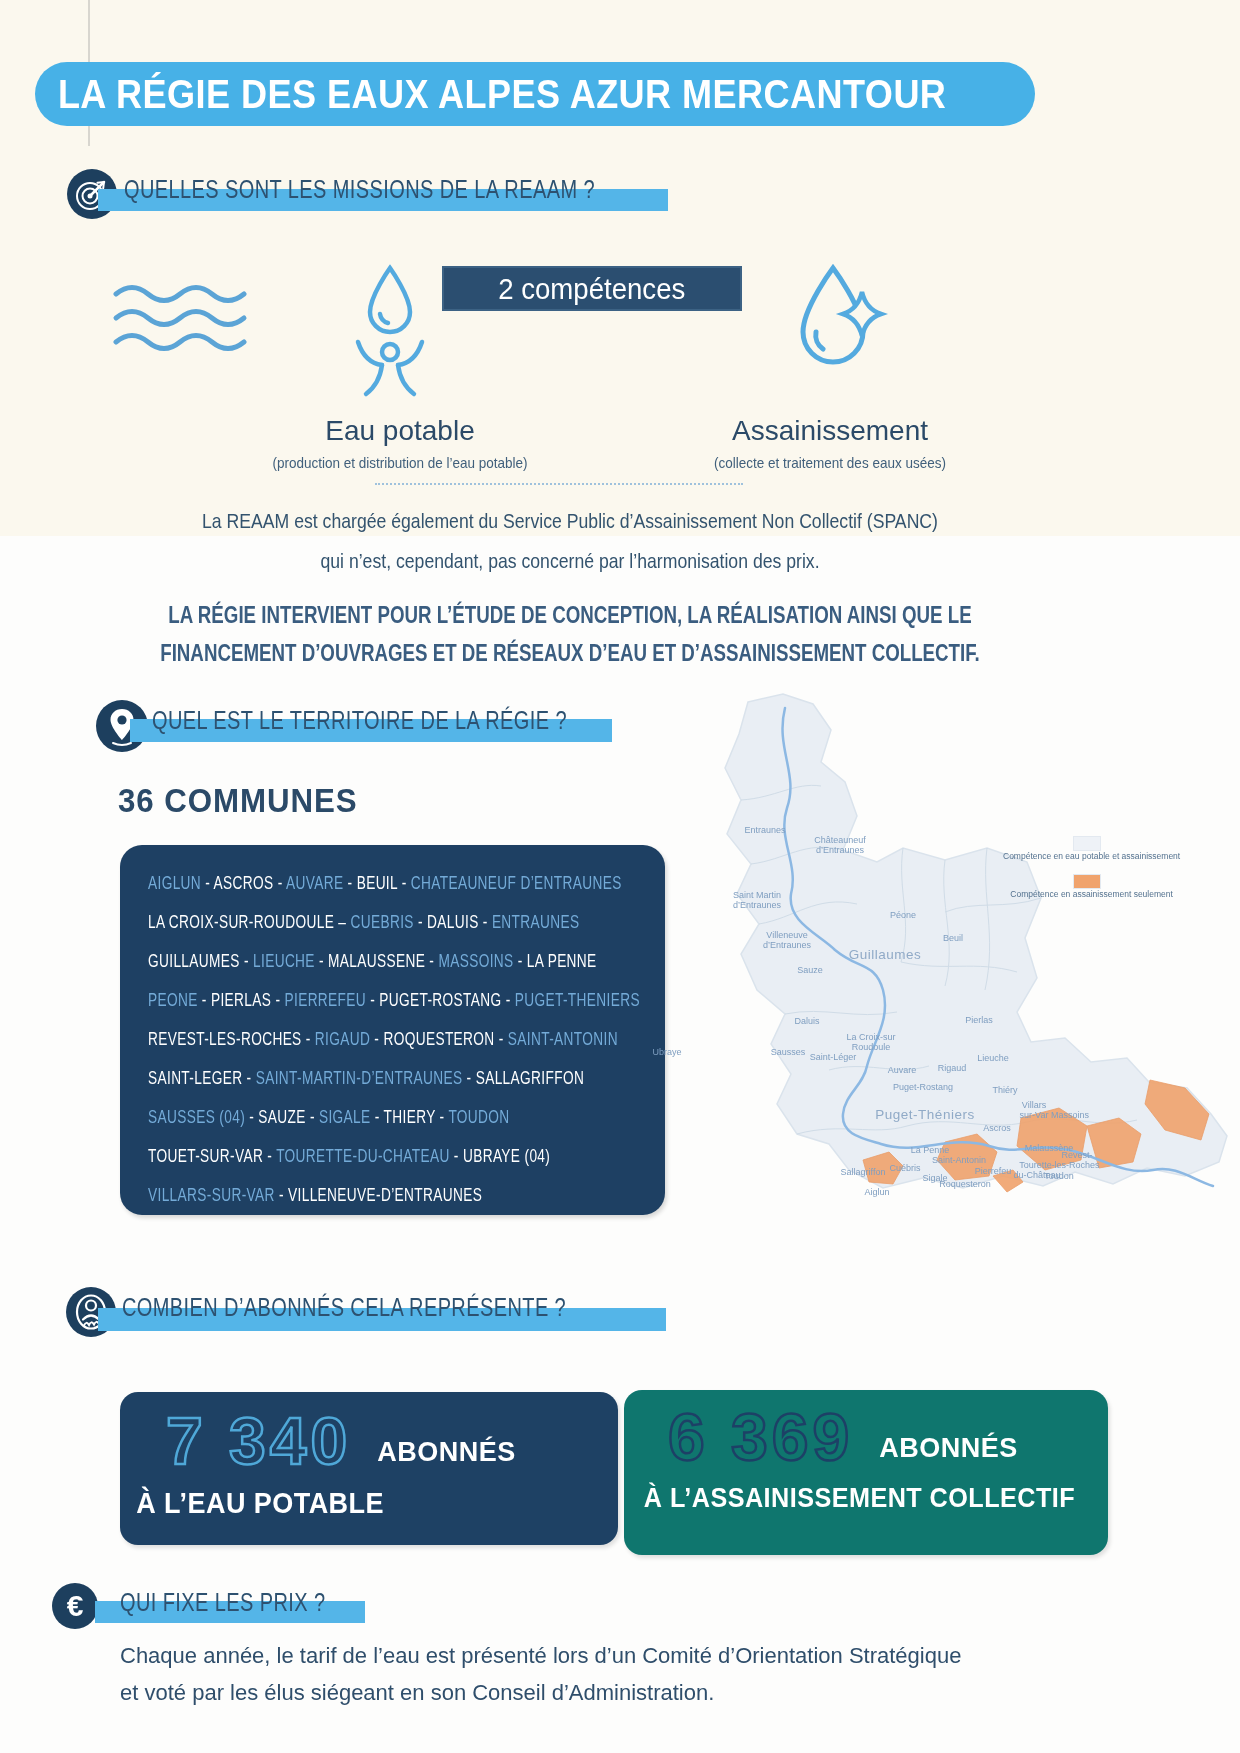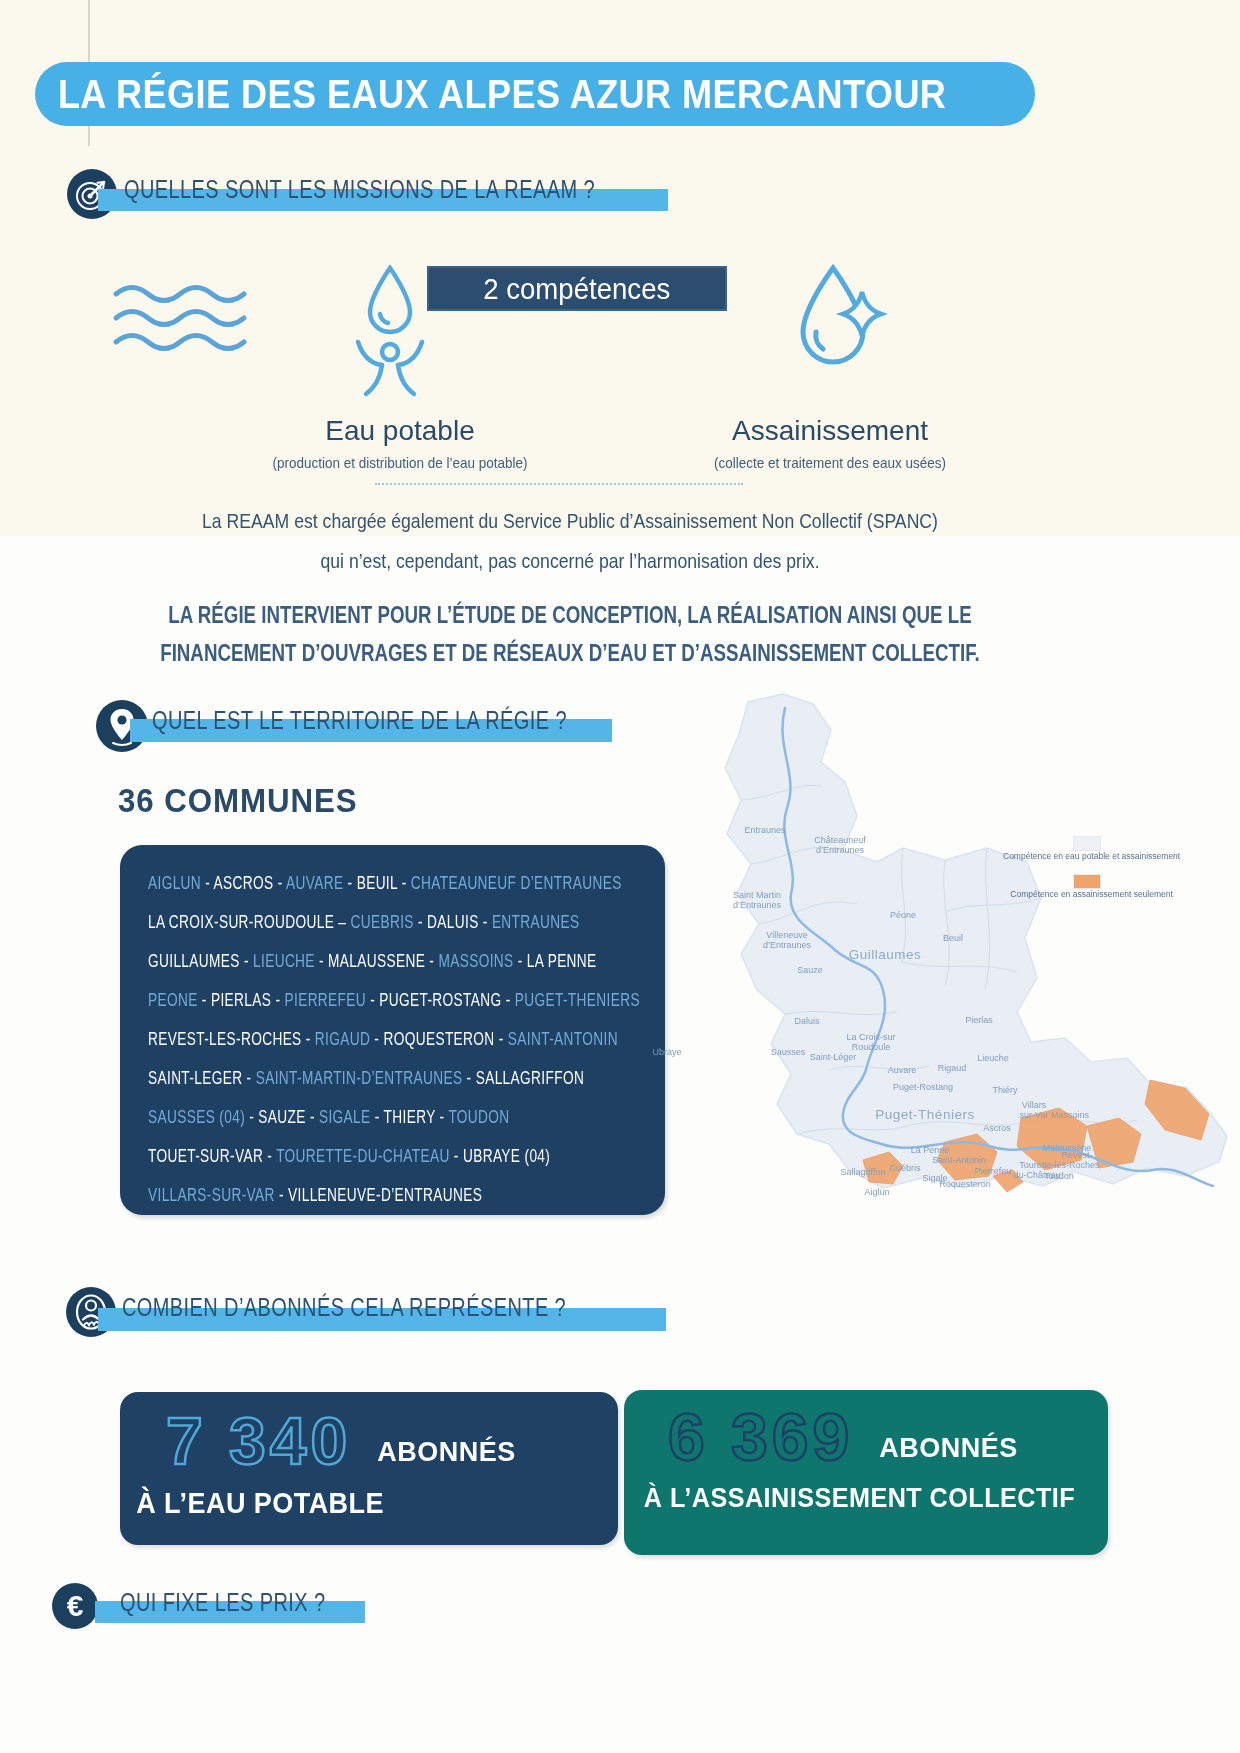--- a/index.html
+++ b/index.html
@@ -24,21 +24,21 @@
   
   .sec-circle { position:absolute; border-radius:50%; background:#1d3f5e; display:flex; align-items:center; justify-content:center; }
   .sec-bar { position:absolute; background:#54b5e8; }
   .sec-title {
     position:absolute; z-index:2; font-size:25px; color:#2d5170; white-space:nowrap;
     transform:scaleX(.8); transform-origin:left center; letter-spacing:.5px;
   }
 
   
   .badge {
-    position:absolute; left:427px; top:266px; width:300px; height:45px;
+    position:absolute; left:442px; top:266px; width:300px; height:45px;
     background:#2b4e70; display:flex; align-items:center; justify-content:center;
     box-shadow:inset 0 0 0 2px #3c6284;
   }
   .badge span { color:#fff; font-size:30px; transform:scaleX(.92); }
   .icon-abs { position:absolute; }
   .comp-col { position:absolute; text-align:center; }
   .comp-title { font-size:28px; color:#2b4a68; }
   .comp-sub { font-size:15px; color:#41607c; margin-top:7px; transform:scaleX(.9); transform-origin:center; white-space:nowrap; }
   .dotted { position:absolute; left:375px; top:483px; width:368px; border-top:2px dotted #9fc2dd; }
 
@@ -240,21 +240,21 @@
         <div class="map-label" style="left: 307px; top: 378px;">Rigaud</div>
         <div class="map-label" style="left: 334px; top: 330px;">Pierlas</div>
         <div class="map-label" style="left: 348px; top: 368px;">Lieuche</div>
         <div class="map-label" style="left: 360px; top: 400px;">Thiéry</div>
         <div class="map-label" style="left: 278px; top: 397px;">Puget-Rostang</div>
         <div class="map-label lg" style="left: 280px; top: 425px;">Puget-Théniers</div>
         <div class="map-label" style="left: 389px; top: 420px;">Villars
 sur-Var</div>
         <div class="map-label" style="left: 425px; top: 425px;">Massoins</div>
         <div class="map-label" style="left: 352px; top: 438px;">Ascros</div>
-        <div class="map-label" style="left: 422px; top: 458px; text-align: right;">Malaussène</div>
+        <div class="map-label" style="left: 404px; top: 458px; text-align: right;">Malaussène</div>
         <div class="map-label" style="left: 285px; top: 460px;">La Penne</div>
         <div class="map-label" style="left: 314px; top: 470px;">Saint-Antonin</div>
         <div class="map-label" style="left: 414px; top: 486px;">Toudon</div>
         <div class="map-label" style="left: 22px; top: 362px;">Ubraye</div>
         <div class="map-label" style="left: 218px; top: 482px;">Sallagriffon</div>
         <div class="map-label" style="left: 260px; top: 478px;">Cuébris</div>
         <div class="map-label" style="left: 290px; top: 488px;">Sigale</div>
         <div class="map-label" style="left: 320px; top: 494px;">Roquesteron</div>
         <div class="map-label" style="left: 348px; top: 481px;">Pierrefeu</div>
         <div class="map-label" style="left: 392px; top: 480px;">Tourette-
@@ -302,13 +302,17 @@
   </div>
 
   <div class="sec-circle" style="left:52px;top:1583px;width:46px;height:46px;">
     <svg width="46" height="46" viewBox="0 0 46 46">
       <text x="23" y="33" text-anchor="middle" font-size="30" font-weight="bold" fill="#fff" font-family="Liberation Sans, sans-serif">€</text>
     </svg>
   </div>
   <div class="sec-bar" style="left:95px;top:1601px;width:270px;height:22px;"></div>
   <div class="sec-title" style="left:120px;top:1588px;">QUI FIXE LES PRIX ?</div>
 
+  <div class="prices-body">
+    <div>Chaque année, le tarif de l’eau est présenté lors d’un Comité d’Orientation Stratégique</div>
+    <div>et voté par les élus siégeant en son Conseil d’Administration.</div>
+  </div>
 </div>
 
 </body></html>

